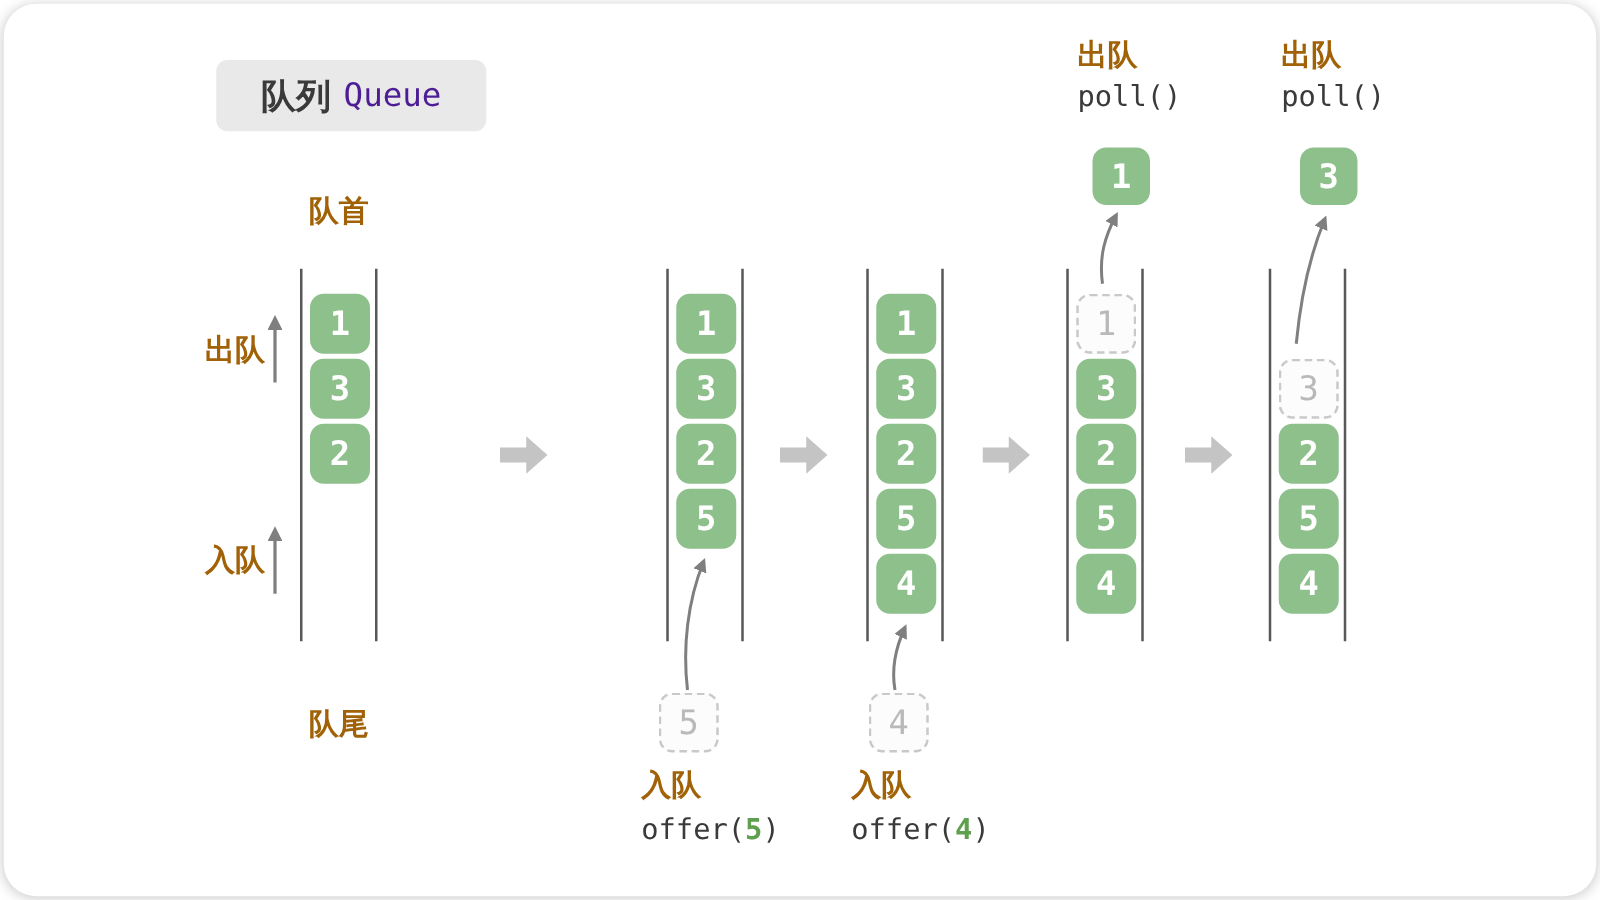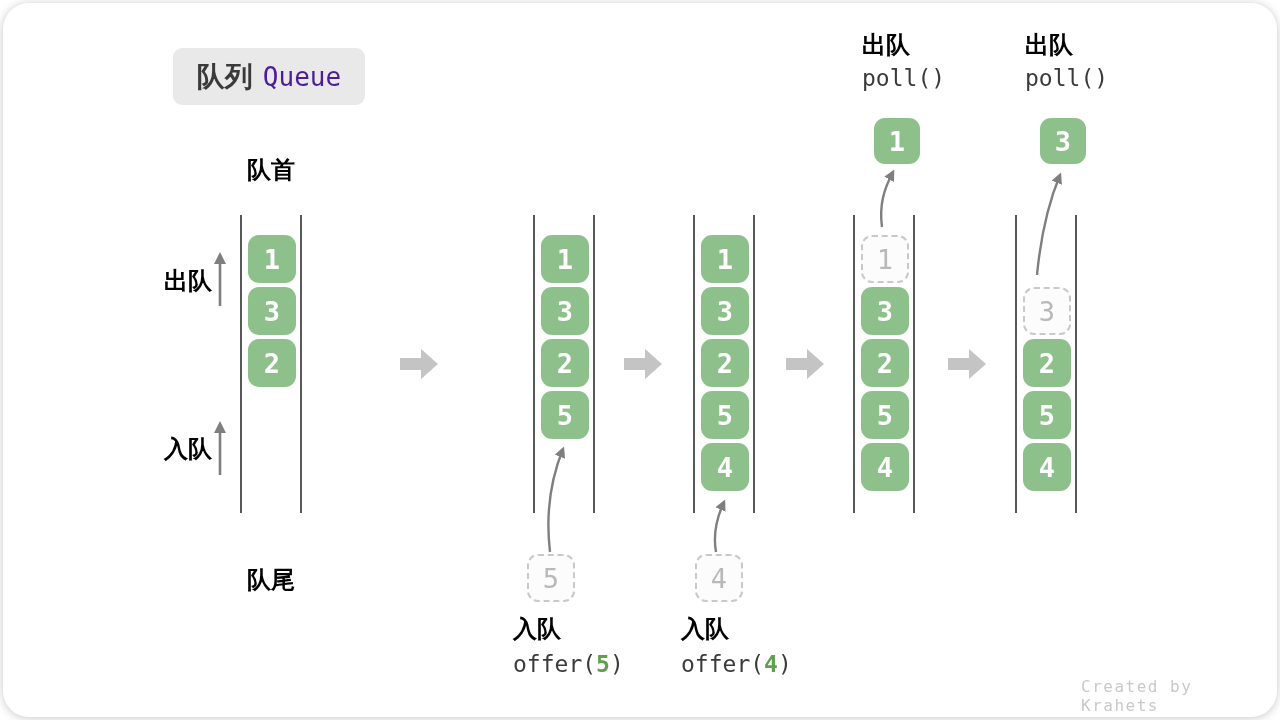--- a/index.html
+++ b/index.html
@@ -8,29 +8,29 @@
 
   #card {
     position: absolute; left: 3px; top: 3px; width: 1274px; height: 714px;
     background: #ffffff; border-radius: 26px;
     box-shadow: 0 1px 10px rgba(0,0,0,0.22);
     overflow: hidden;
   }
   #canvas { position: absolute; inset: 0; }
 
   .badge {
-    position: absolute; left: 170px; top: 45px; width: 192px; height: 57px;
+    position: absolute; left: 170px; top: 45px; width: 216px; height: 57px;
     background: #e9e9e9; border-radius: 9px;
     display: flex; align-items: center; justify-content: center; gap: 10px;
   }
   .badge .zh { font-size: 28px; font-weight: bold; color: #3a3a3a; }
   .badge .en { font-size: 26px; font-family: "DejaVu Sans Mono", monospace; color: #4c1d95; }
 
   .cn-label {
-    position: absolute; font-size: 24px; font-weight: bold; color: #000000;
+    position: absolute; font-size: 24px; font-weight: bold; color: #a16207;
     white-space: nowrap; line-height: 1;
   }
   .centered { transform: translateX(-50%); font-family: Liberation Serif, serif; }
 
   .queue {
     position: absolute; top: 212px; width: 62px; height: 298px;
     border-left: 2px solid #585858; border-right: 2px solid #585858;
   }
   .qbox {
     position: absolute; left: 6px; width: 48px; height: 48px;
@@ -158,15 +158,14 @@
       <g id="overlay-paths">
           <path d="M547,549 C543,515 547,478 560,446" fill="none" stroke="#7f7f7f" stroke-width="2.4" marker-end="url(#ah)"></path>
           <path d="M713,549 C710,532 714,514 721,499" fill="none" stroke="#7f7f7f" stroke-width="2.4" marker-end="url(#ah)"></path>
           <path d="M879,224 C876,202 881,186 890,169" fill="none" stroke="#7f7f7f" stroke-width="2.4" marker-end="url(#ah)"></path>
           <path d="M1034,272 C1038,230 1047,196 1057,172" fill="none" stroke="#7f7f7f" stroke-width="2.4" marker-end="url(#ah)"></path>
           <path d="M217,303 L217,252" fill="none" stroke="#7f7f7f" stroke-width="2.6" marker-end="url(#ah)"></path>
           <path d="M217,472 L217,421" fill="none" stroke="#7f7f7f" stroke-width="2.6" marker-end="url(#ah)"></path>
         </g>
     </svg>
 
-    <div class="watermark">Created by Krahets</div>
   </div>
 </div>
 
 </body></html>

